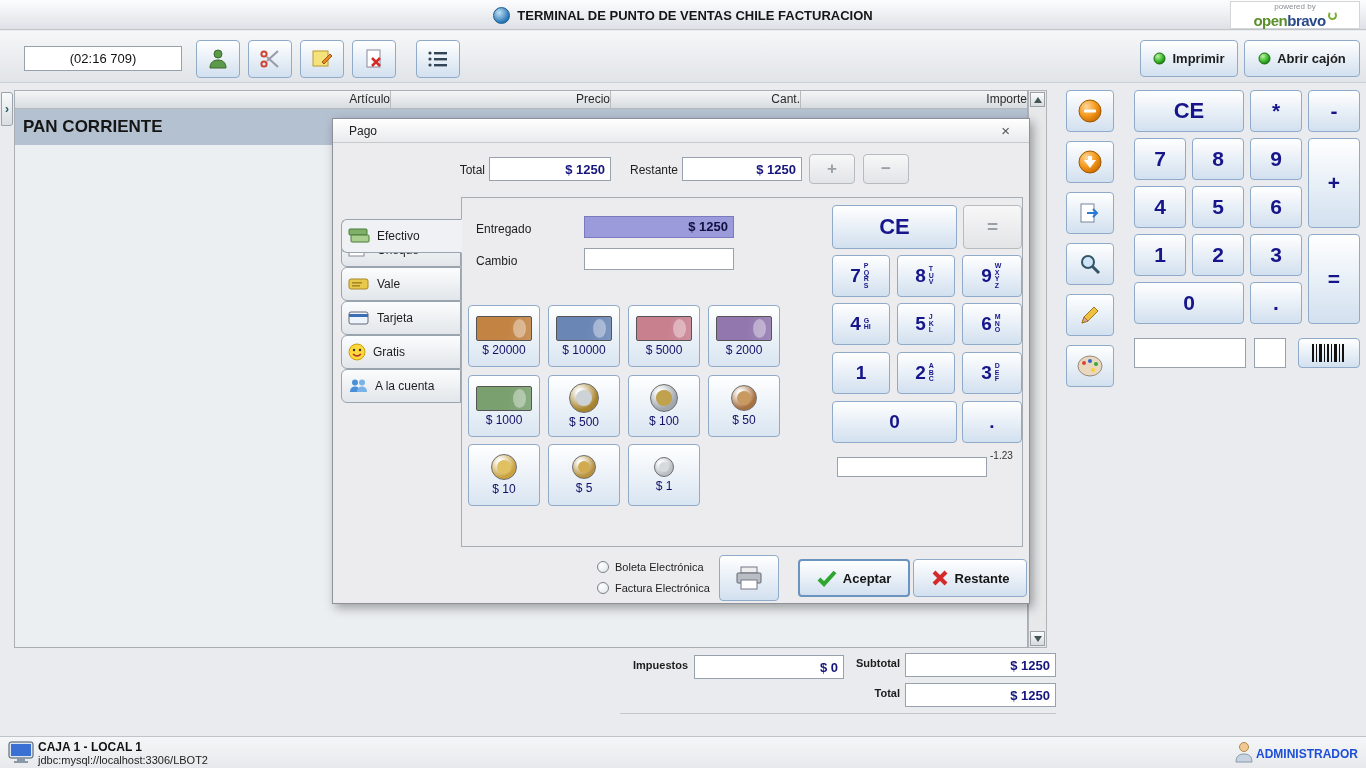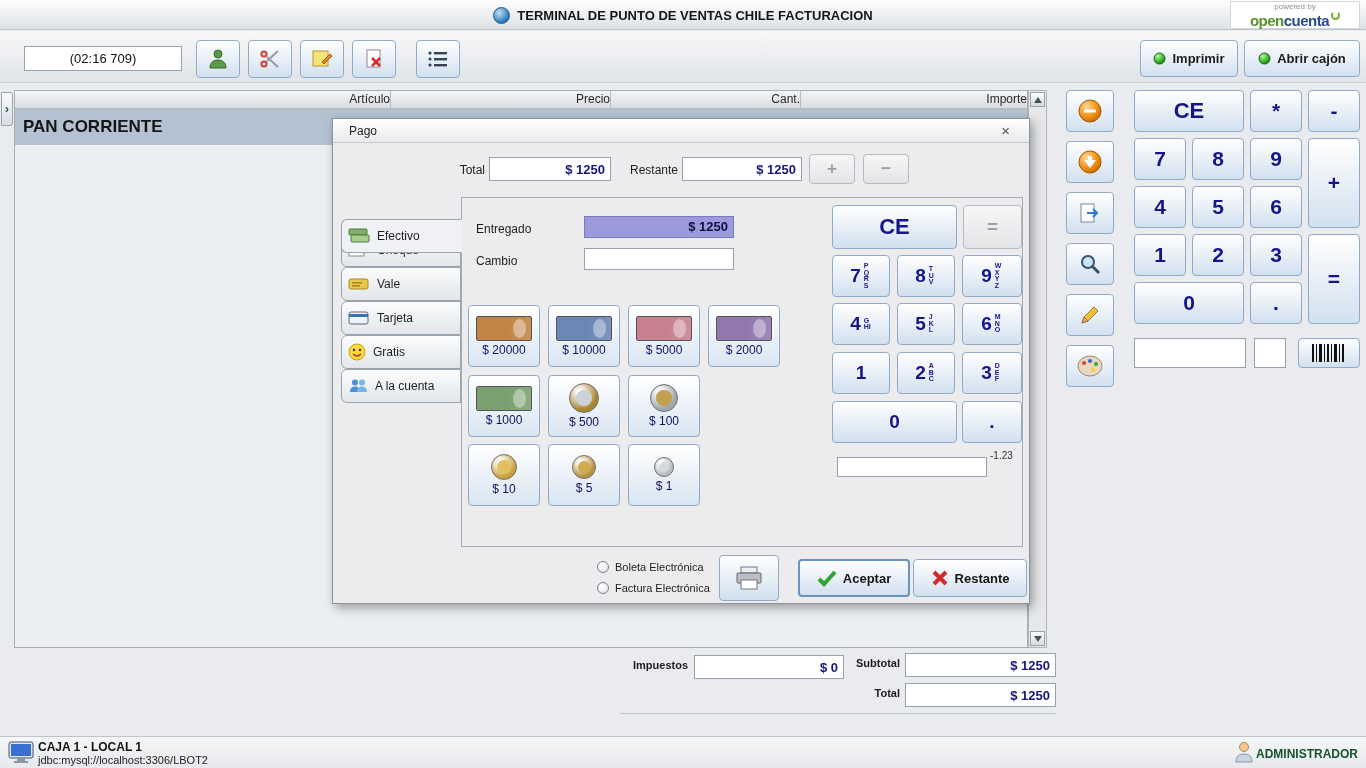--- a/index.html
+++ b/index.html
@@ -96,21 +96,21 @@
     </defs>
   </svg>
 
   <div class="strip titlebar">
     <div class="apptitle">
       <span class="ob-mini icon"></span>
       <span>TERMINAL DE PUNTO DE VENTAS CHILE FACTURACION</span>
     </div>
     <div class="logo-box">
       <span class="powered">powered by</span>
-      <span class="brand"><span class="open">open</span><span class="bravo">cuenta</span><span class="swirl"></span></span>
+      <span class="brand"><span class="open">open</span><span class="bravo">bravo</span><span class="swirl"></span></span>
     </div>
   </div>
 
   <div class="strip toolbar"></div>
   <div class="field" style="left:24px;top:46px;width:158px;height:25px;justify-content:center;font-weight:normal;color:#111;">(02:16 709)</div>
 
   <button class="btn" style="left:196px;top:40px;width:44px;height:38px;">
     <span class="icon">
       <svg width="22" height="22" viewBox="0 0 22 22">
           <circle cx="11" cy="6" r="4" fill="#5a9a4a" stroke="#3a6a2a"></circle>
@@ -341,21 +341,21 @@
       </svg>
   </span>
   <div class="abs" style="left:38px;top:740px;font-size:12px;font-weight:bold;color:#111;">CAJA 1 - LOCAL 1</div>
   <div class="abs" style="left:38px;top:754px;font-size:11px;color:#222;">jdbc:mysql://localhost:3306/LBOT2</div>
   <span class="icon abs" style="left:1234px;top:741px;">
     <svg width="20" height="22">
         <circle cx="10" cy="6" r="4.5" fill="#f0c890" stroke="#b08a50"></circle>
         <path d="M2 21 c0-6 3.5-8 8-8 s8 2 8 8 z" fill="#c8d4e2" stroke="#8a98a8"></path>
       </svg>
   </span>
-  <div class="abs" style="left:1256px;top:747px;font-size:12px;font-weight:bold;color:#14532d;">ADMINISTRADOR</div>
+  <div class="abs" style="left:1256px;top:747px;font-size:12px;font-weight:bold;color:#1d4ed8;">ADMINISTRADOR</div>
 
   <div class="dialog">
     <div class="dlg-titlebar">
       <span>Pago</span>
       <span class="dlg-close">×</span>
     </div>
 
     <div class="lbl" style="left:60px;top:44px;width:92px;text-align:right;">Total</div>
     <div class="field" style="left:156px;top:38px;width:122px;height:24px;">$ 1250</div>
     <div class="lbl" style="left:225px;top:44px;width:120px;text-align:right;">Restante</div>
@@ -455,20 +455,26 @@
             <span class="coin-center" style="background: rgb(205, 210, 214);"></span>
           </span>
           <span class="m-label">$ 500</span>
         </button>
       <button class="money-btn" style="left:166px;top:177px;">
           <span class="m-img coin" style="width: 28px; height: 28px; background: radial-gradient(circle at 35% 30%, rgba(255, 255, 255, 0.75) 0px, rgba(255, 255, 255, 0.75) 10%, rgb(159, 166, 173) 65%);">
             <span class="coin-center" style="background: rgb(191, 161, 78);"></span>
           </span>
           <span class="m-label">$ 100</span>
         </button>
+      <button class="money-btn" style="left:246px;top:177px;">
+          <span class="m-img coin" style="width: 26px; height: 26px; background: radial-gradient(circle at 35% 30%, rgba(255, 255, 255, 0.75) 0px, rgba(255, 255, 255, 0.75) 10%, rgb(169, 113, 63) 65%);">
+            <span class="coin-center" style="background: rgb(200, 154, 96);"></span>
+          </span>
+          <span class="m-label">$ 50</span>
+        </button>
 
       <button class="money-btn" style="left:6px;top:246px;">
           <span class="m-img coin" style="width: 26px; height: 26px; background: radial-gradient(circle at 35% 30%, rgba(255, 255, 255, 0.75) 0px, rgba(255, 255, 255, 0.75) 10%, rgb(201, 162, 62) 65%);">
             <span class="coin-center" style="background: rgb(224, 192, 96);"></span>
           </span>
           <span class="m-label">$ 10</span>
         </button>
       <button class="money-btn" style="left:86px;top:246px;">
           <span class="m-img coin" style="width: 24px; height: 24px; background: radial-gradient(circle at 35% 30%, rgba(255, 255, 255, 0.75) 0px, rgba(255, 255, 255, 0.75) 10%, rgb(184, 146, 62) 65%);">
             <span class="coin-center" style="background: rgb(210, 171, 80);"></span>

